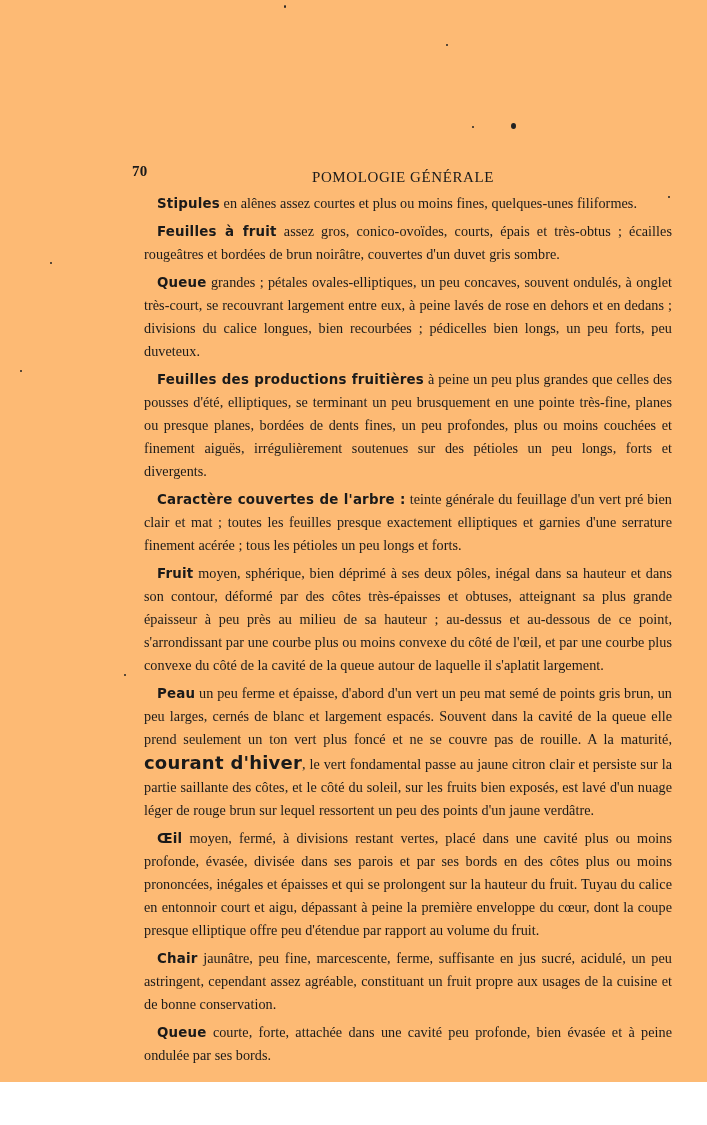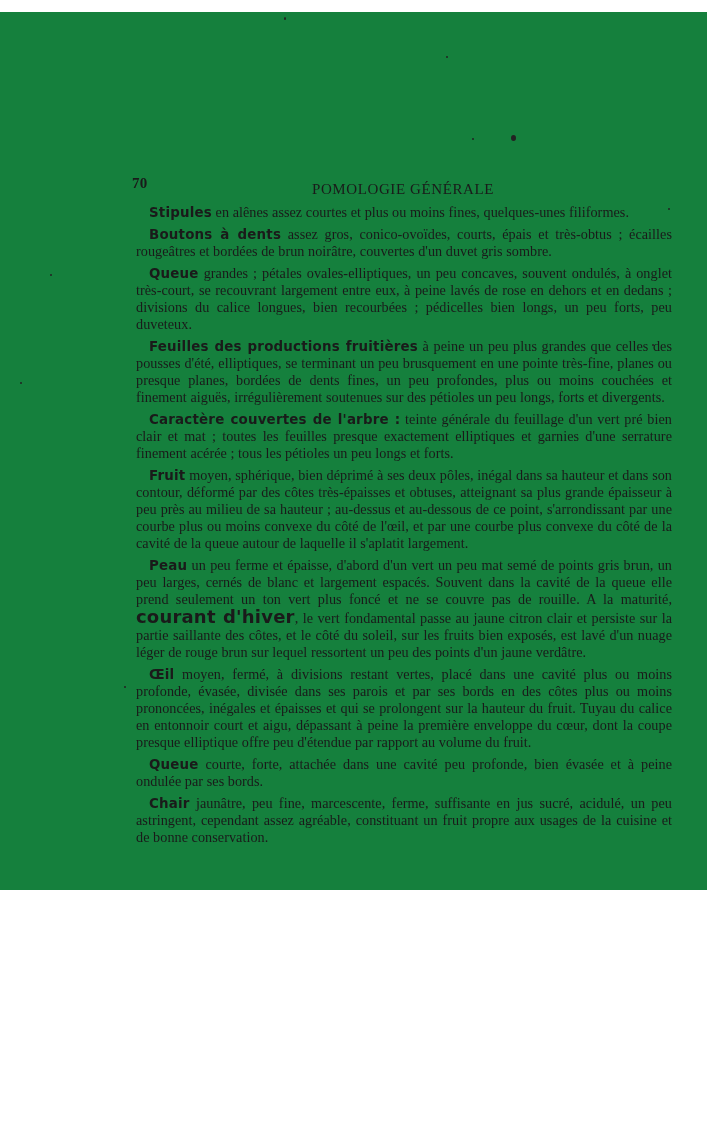--- a/index.html
+++ b/index.html
@@ -10,23 +10,23 @@
     body {
       width: 707px;
       height: 1125px;
       position: relative;
       overflow: hidden;
       font-family: "DejaVu Serif", "Liberation Serif", serif;
       color: #1a1a1a;
     }
     .page {
       position: absolute;
-      left: 0; top: 12px;
-      width: 707px; height: 878px;
-      background: #15803d;
+      left: 0; top: 0;
+      width: 707px; height: 1082px;
+      background: #fdba74;
     }
     .speck {
       position: absolute;
       background: #222;
       border-radius: 50%;
     }
     .header {
       position: absolute;
       left: 132px;
       top: 163px;
@@ -53,26 +53,26 @@
       letter-spacing: 0.6px;
       margin-top: 6px;
     }
     .body-text {
       position: absolute;
       left: 136px;
       top: 192px;
       width: 536px;
     }
     .para {
-      margin: 0 0 5px 0;
+      margin: 0 0 5px 8px;
       text-indent: 13px;
       text-align: justify;
       font-family: "Liberation Serif", serif;
       font-size: 14.2px;
-      line-height: 17px;
+      line-height: 23px;
       letter-spacing: 0.05px;
     }
     .para .lead {
       font-family: "DejaVu Sans", sans-serif;
       font-weight: bold;
       font-size: 13.4px;
       letter-spacing: 0.2px;
     }
     .para .emph {
       font-family: "DejaVu Sans", sans-serif;
@@ -97,31 +97,31 @@
   <div class="speck" style="left:124px;top:674px;width:2px;height:2px;"></div>
 
   <div class="header">
     <span class="page-number">70</span>
     <div class="running-title">POMOLOGIE GÉNÉRALE</div>
   </div>
 
   <div class="body-text">
     <p class="para"><span class="lead">Stipules</span><span> en alênes assez courtes et plus ou moins fines, quelques-unes filiformes.</span></p>
 
-    <p class="para"><span class="lead">Boutons à dents</span><span> assez gros, conico-ovoïdes, courts, épais et très-obtus ; écailles rougeâtres et bordées de brun noirâtre, couvertes d'un duvet gris sombre.</span></p>
+    <p class="para"><span class="lead">Feuilles à fruit</span><span> assez gros, conico-ovoïdes, courts, épais et très-obtus ; écailles rougeâtres et bordées de brun noirâtre, couvertes d'un duvet gris sombre.</span></p>
 
     <p class="para"><span class="lead">Queue</span><span> grandes ; pétales ovales-elliptiques, un peu concaves, souvent ondulés, à onglet très-court, se recouvrant largement entre eux, à peine lavés de rose en dehors et en dedans ; divisions du calice longues, bien recourbées ; pédicelles bien longs, un peu forts, peu duveteux.</span></p>
 
     <p class="para"><span class="lead">Feuilles des productions fruitières</span><span> à peine un peu plus grandes que celles des pousses d'été, elliptiques, se terminant un peu brusquement en une pointe très-fine, planes ou presque planes, bordées de dents fines, un peu profondes, plus ou moins couchées et finement aiguës, irrégulièrement soutenues sur des pétioles un peu longs, forts et divergents.</span></p>
 
     <p class="para"><span class="lead">Caractère couvertes de l'arbre :</span><span> teinte générale du feuillage d'un vert pré bien clair et mat ; toutes les feuilles presque exactement elliptiques et garnies d'une serrature finement acérée ; tous les pétioles un peu longs et forts.</span></p>
 
     <p class="para"><span class="lead">Fruit</span><span> moyen, sphérique, bien déprimé à ses deux pôles, inégal dans sa hauteur et dans son contour, déformé par des côtes très-épaisses et obtuses, atteignant sa plus grande épaisseur à peu près au milieu de sa hauteur ; au-dessus et au-dessous de ce point, s'arrondissant par une courbe plus ou moins convexe du côté de l'œil, et par une courbe plus convexe du côté de la cavité de la queue autour de laquelle il s'aplatit largement.</span></p>
 
     <p class="para"><span class="lead">Peau</span><span> un peu ferme et épaisse, d'abord d'un vert un peu mat semé de points gris brun, un peu larges, cernés de blanc et largement espacés. Souvent dans la cavité de la queue elle prend seulement un ton vert plus foncé et ne se couvre pas de rouille. A la maturité, </span><span class="emph">courant d'hiver</span><span>, le vert fondamental passe au jaune citron clair et persiste sur la partie saillante des côtes, et le côté du soleil, sur les fruits bien exposés, est lavé d'un nuage léger de rouge brun sur lequel ressortent un peu des points d'un jaune verdâtre.</span></p>
 
     <p class="para"><span class="lead">Œil</span><span> moyen, fermé, à divisions restant vertes, placé dans une cavité plus ou moins profonde, évasée, divisée dans ses parois et par ses bords en des côtes plus ou moins prononcées, inégales et épaisses et qui se prolongent sur la hauteur du fruit. Tuyau du calice en entonnoir court et aigu, dépassant à peine la première enveloppe du cœur, dont la coupe presque elliptique offre peu d'étendue par rapport au volume du fruit.</span></p>
 
+    <p class="para"><span class="lead">Chair</span><span> jaunâtre, peu fine, marcescente, ferme, suffisante en jus sucré, acidulé, un peu astringent, cependant assez agréable, constituant un fruit propre aux usages de la cuisine et de bonne conservation.</span></p>
+
     <p class="para"><span class="lead">Queue</span><span> courte, forte, attachée dans une cavité peu profonde, bien évasée et à peine ondulée par ses bords.</span></p>
-
-    <p class="para"><span class="lead">Chair</span><span> jaunâtre, peu fine, marcescente, ferme, suffisante en jus sucré, acidulé, un peu astringent, cependant assez agréable, constituant un fruit propre aux usages de la cuisine et de bonne conservation.</span></p>
   </div>
 </div>
 
 </body></html>

